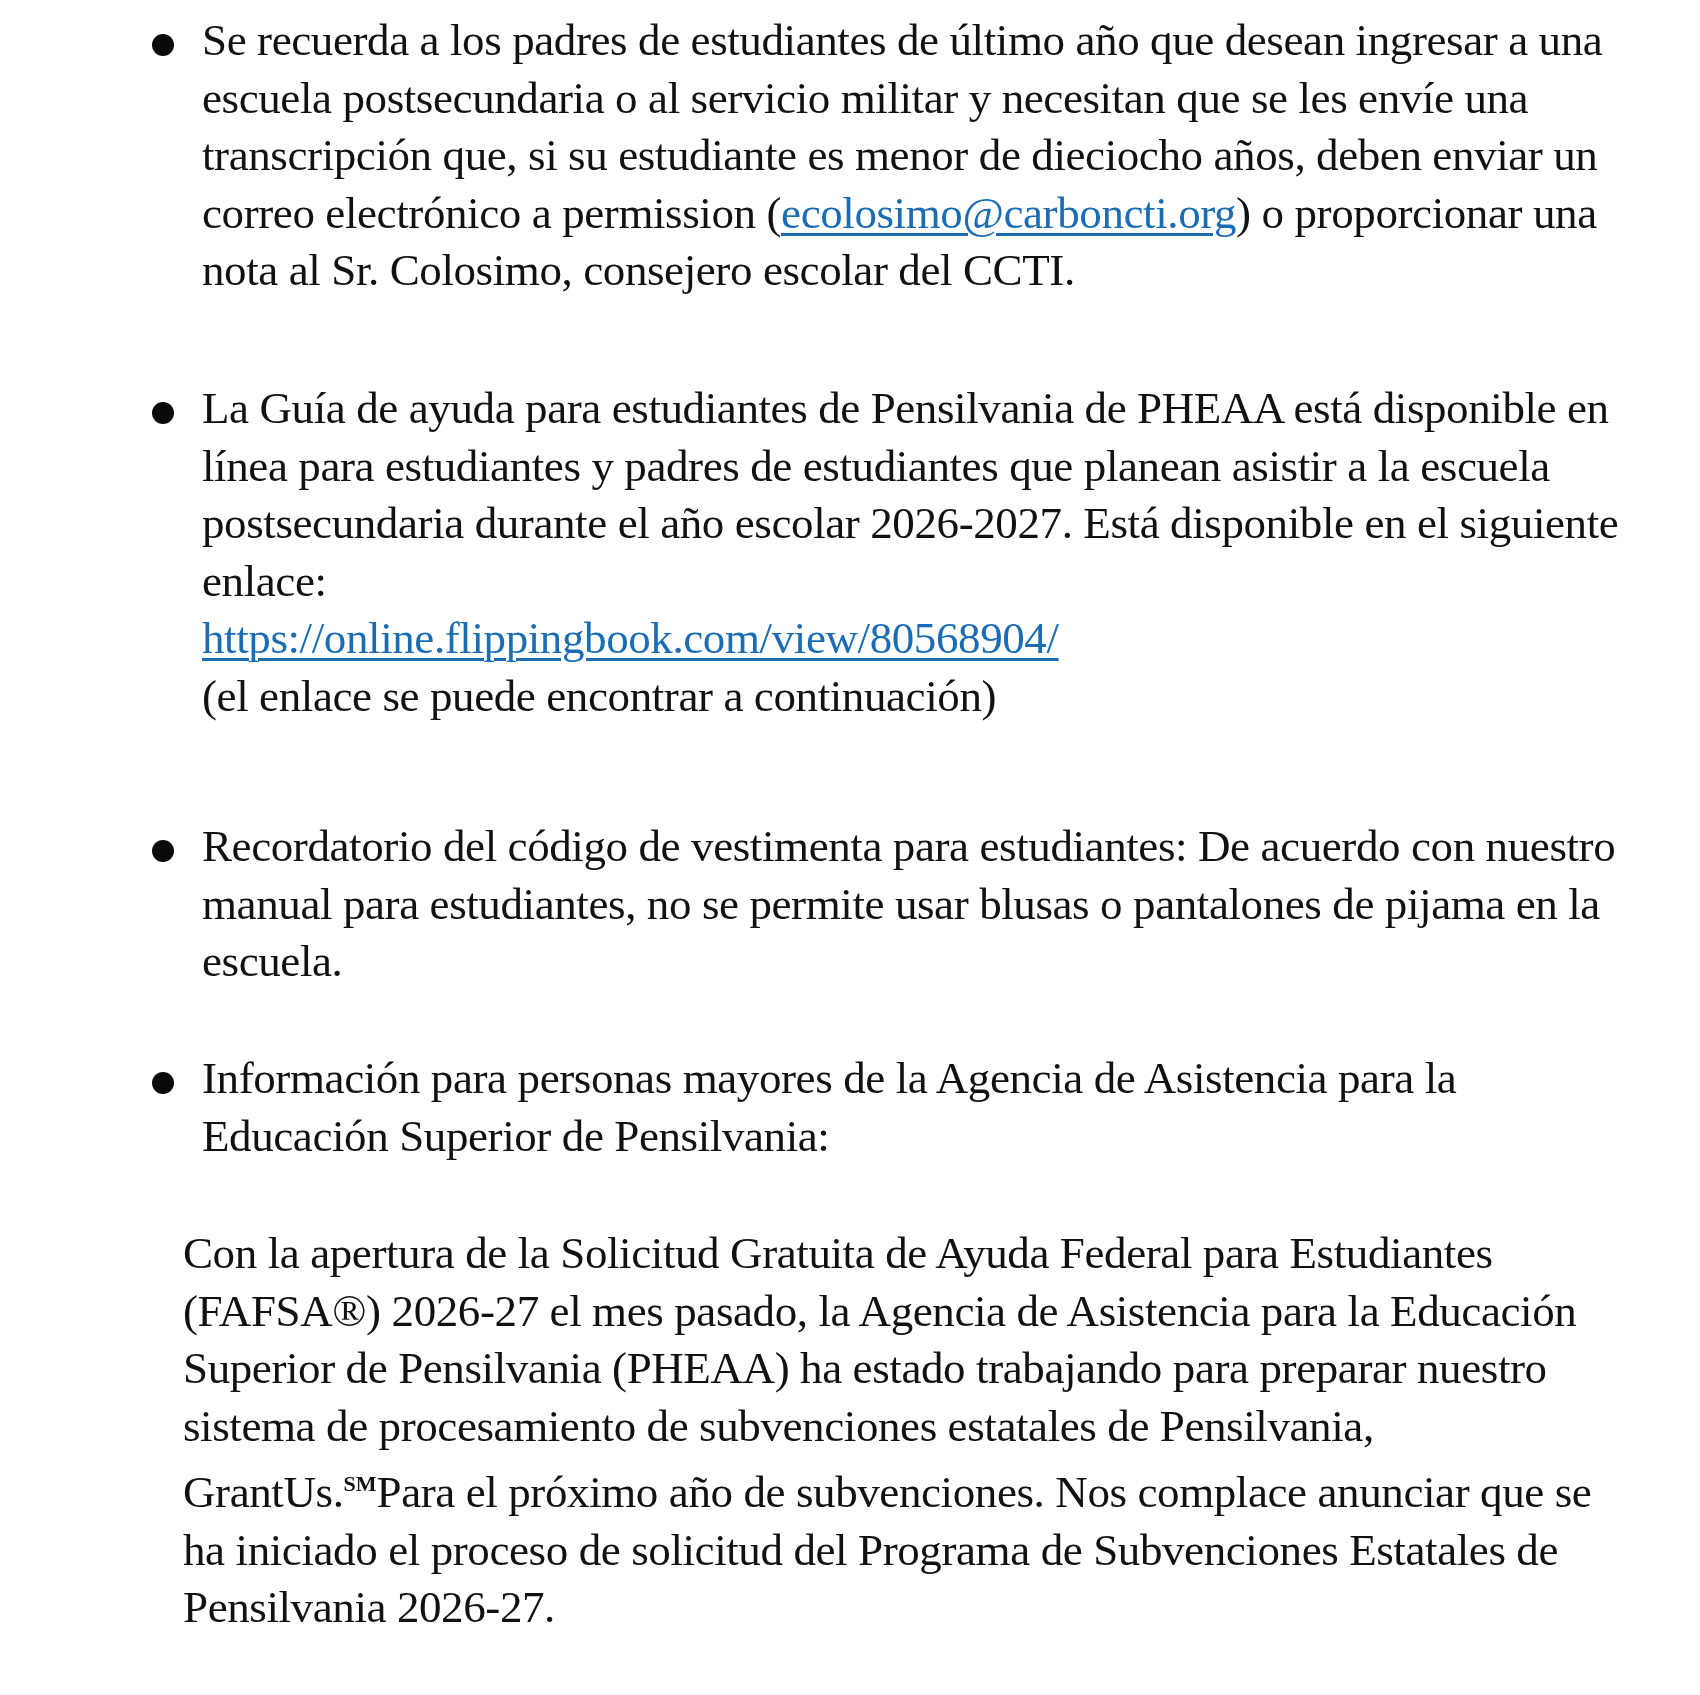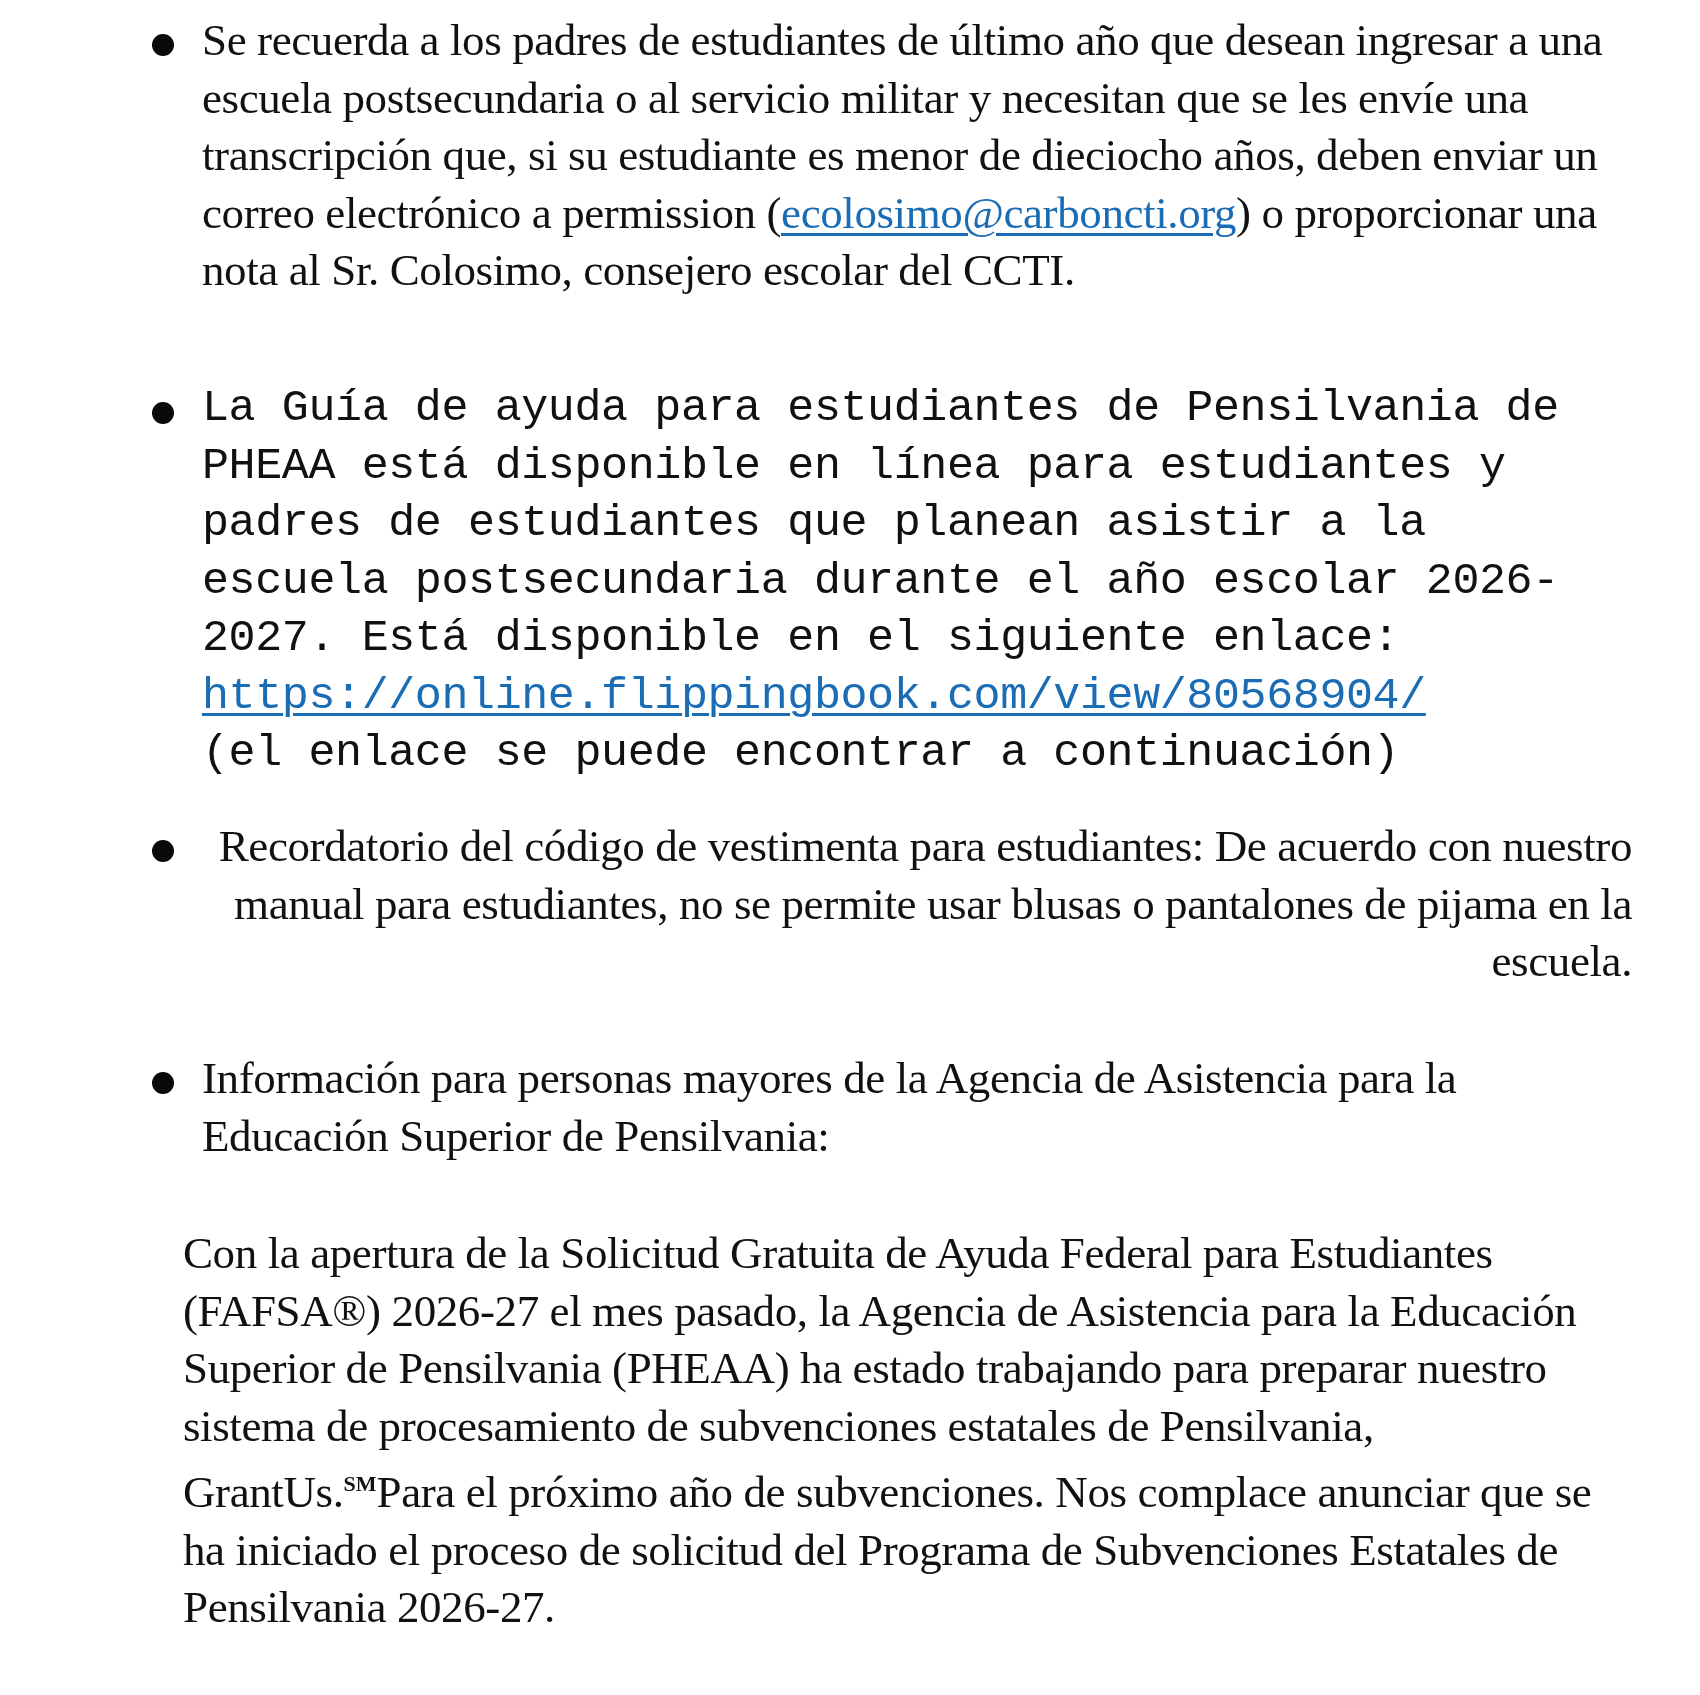--- a/index.html
+++ b/index.html
@@ -28,26 +28,26 @@
 </head>
 <body>
 
 <div class="page">
 
   <div class="bullet-item" style="top:12px;">
     <span class="bullet-dot"></span>
     <div class="bullet-text"><span>Se recuerda a los padres de estudiantes de último año que desean ingresar a una escuela postsecundaria o al servicio militar y necesitan que se les envíe una transcripción que, si su estudiante es menor de dieciocho años, deben enviar un correo electrónico a permission (</span><a class="link">ecolosimo@carboncti.org</a><span>) o proporcionar una nota al Sr. Colosimo, consejero escolar del CCTI.</span></div>
   </div>
 
-  <div class="bullet-item" style="top:380px;font-family:Liberation Mono, monospace;">
+  <div class="bullet-item" style="top:380px;">
     <span class="bullet-dot"></span>
     <div class="bullet-text"><span>La Guía de ayuda para estudiantes de Pensilvania de PHEAA está disponible en línea para estudiantes y padres de estudiantes que planean asistir a la escuela postsecundaria durante el año escolar 2026-2027. Está disponible en el siguiente enlace:</span><br><a class="link">https://online.flippingbook.com/view/80568904/</a><br><span>(el enlace se puede encontrar a continuación)</span></div>
   </div>
 
-  <div class="bullet-item" style="top:818px;text-align:right;">
+  <div class="bullet-item" style="top:818px;">
     <span class="bullet-dot"></span>
     <div class="bullet-text">Recordatorio del código de vestimenta para estudiantes: De acuerdo con nuestro manual para estudiantes, no se permite usar blusas o pantalones de pijama en la escuela.</div>
   </div>
 
   <div class="bullet-item" style="top:1050px;">
     <span class="bullet-dot"></span>
     <div class="bullet-text">Información para personas mayores de la Agencia de Asistencia para la Educación Superior de Pensilvania:</div>
   </div>
 
   <div class="para"><span>Con la apertura de la Solicitud Gratuita de Ayuda Federal para Estudiantes (FAFSA®) 2026-27 el mes pasado, la Agencia de Asistencia para la Educación Superior de Pensilvania (PHEAA) ha estado trabajando para preparar nuestro sistema de procesamiento de subvenciones estatales de Pensilvania, GrantUs.</span><span class="sup">SM</span><span>Para el próximo año de subvenciones. Nos complace anunciar que se ha iniciado el proceso de solicitud del Programa de Subvenciones Estatales de Pensilvania 2026-27.</span></div>

